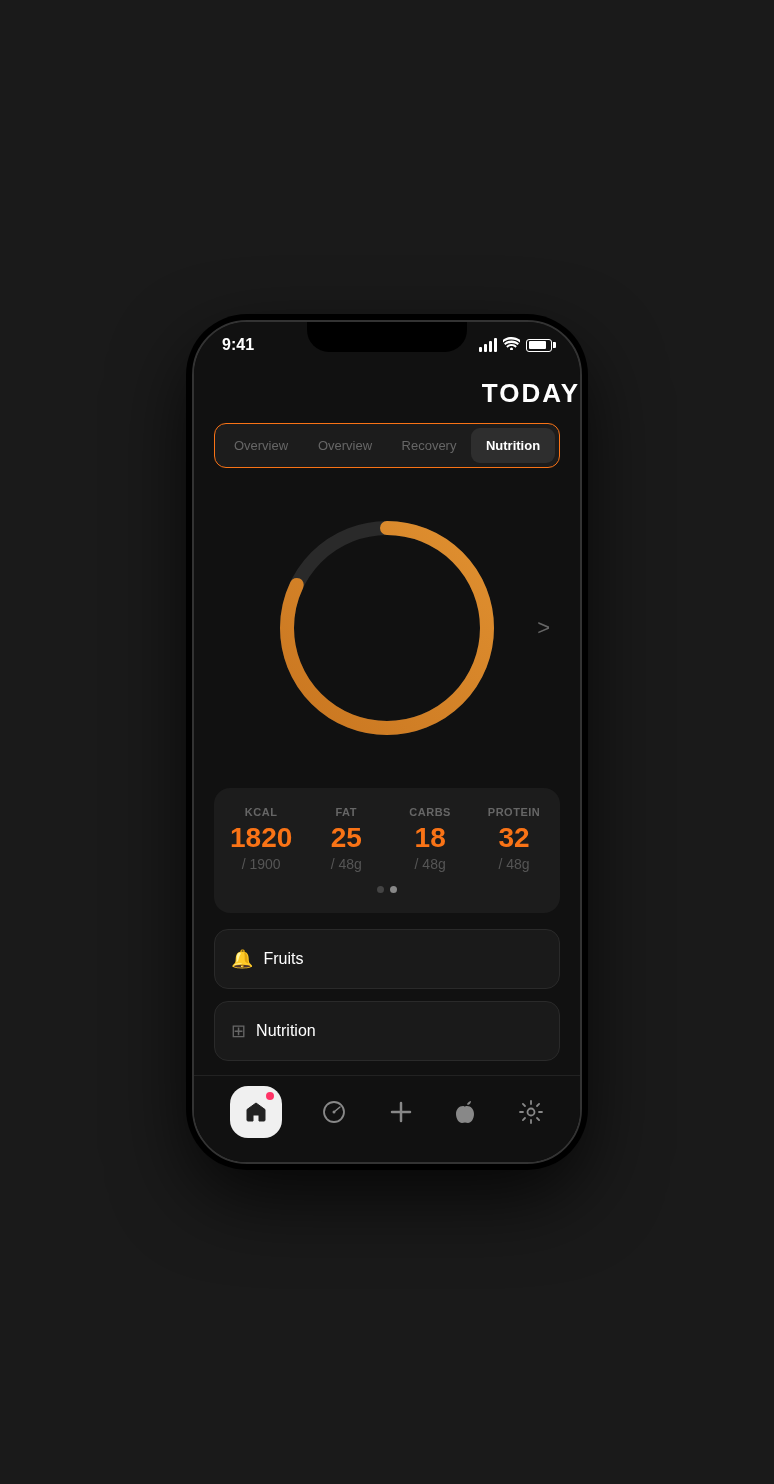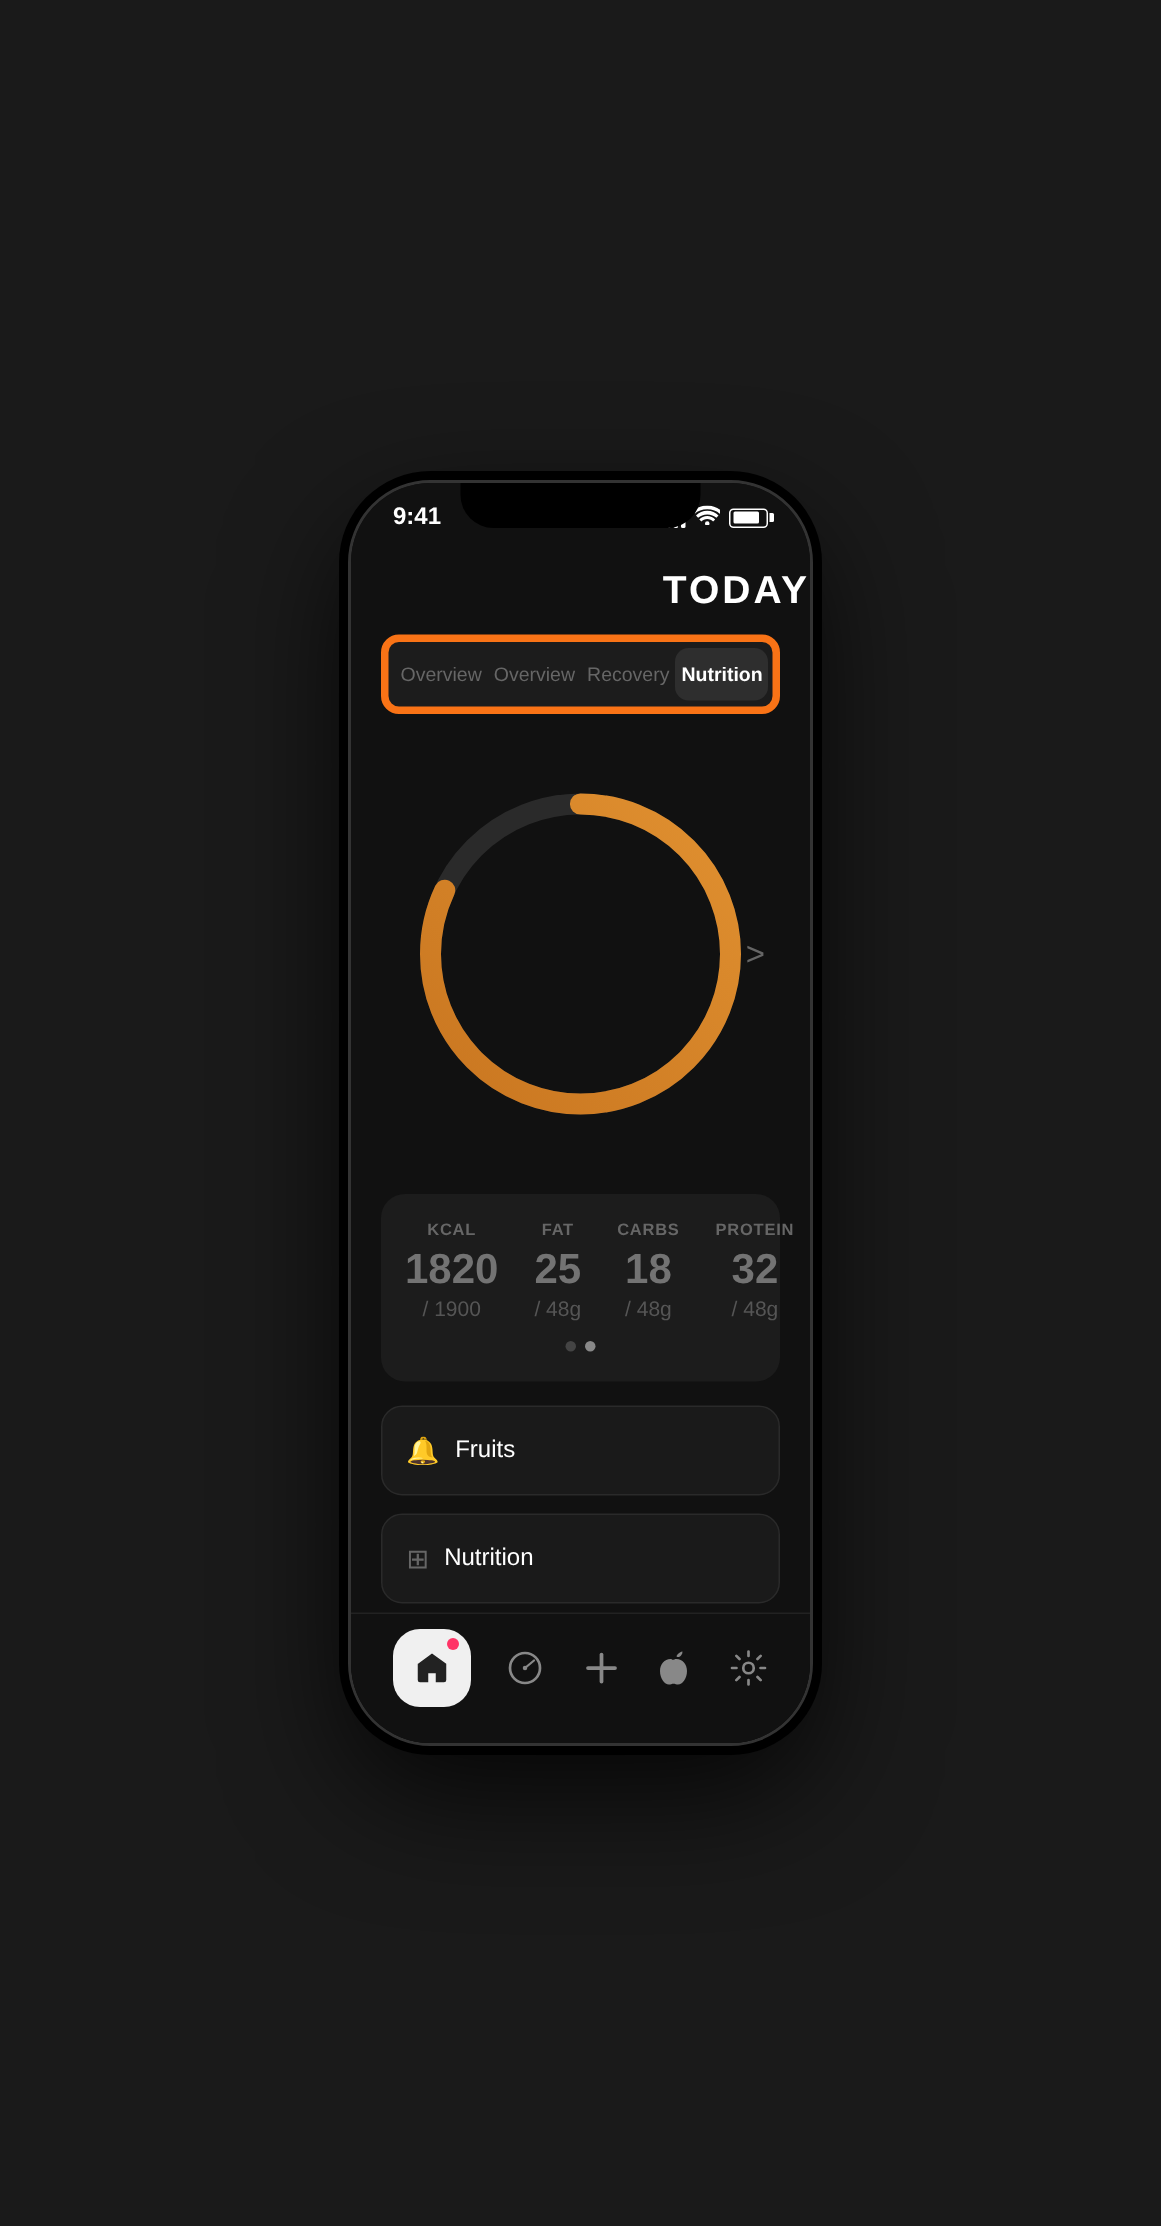--- a/index.html
+++ b/index.html
@@ -7,21 +7,21 @@
     body {
       background: #1a1a1a;
       display: flex;
       justify-content: center;
       align-items: center;
       min-height: 100vh;
       font-family: -apple-system, BlinkMacSystemFont, 'SF Pro Display', 'Helvetica Neue', sans-serif;
     }
 
     .phone-frame {
-      width: 310px;
+      width: 390px;
       height: 844px;
       background: #111111;
       border-radius: 55px;
       position: relative;
       overflow: hidden;
       border: 2px solid #333;
       box-shadow: 0 0 0 6px #000, 0 30px 80px rgba(0,0,0,0.8);
     }
 
     .phone-screen {
@@ -137,21 +137,21 @@
     }
 
     
     .tab-bar {
       display: flex;
       align-items: center;
       margin: 0 20px 20px;
       background: #1c1c1c;
       border-radius: 12px;
       padding: 4px;
-      border: 5px solid #f97316;
+      border: 1px solid #f97316;
     }
 
     .tab-item {
       flex: 1;
       text-align: center;
       padding: 10px 4px;
       font-size: 13px;
       color: #666;
       border-radius: 9px;
       cursor: pointer;
@@ -261,21 +261,21 @@
       font-weight: 600;
       color: #666;
       letter-spacing: 0.5px;
       text-transform: uppercase;
       margin-bottom: 6px;
     }
 
     .intake-col-value {
       font-size: 28px;
       font-weight: 700;
-      color: #737373;
+      color: #f97316;
       line-height: 1;
     }
 
     .intake-col-target {
       font-size: 14px;
       color: #555;
       margin-top: 4px;
     }
 
     .dots-indicator {

